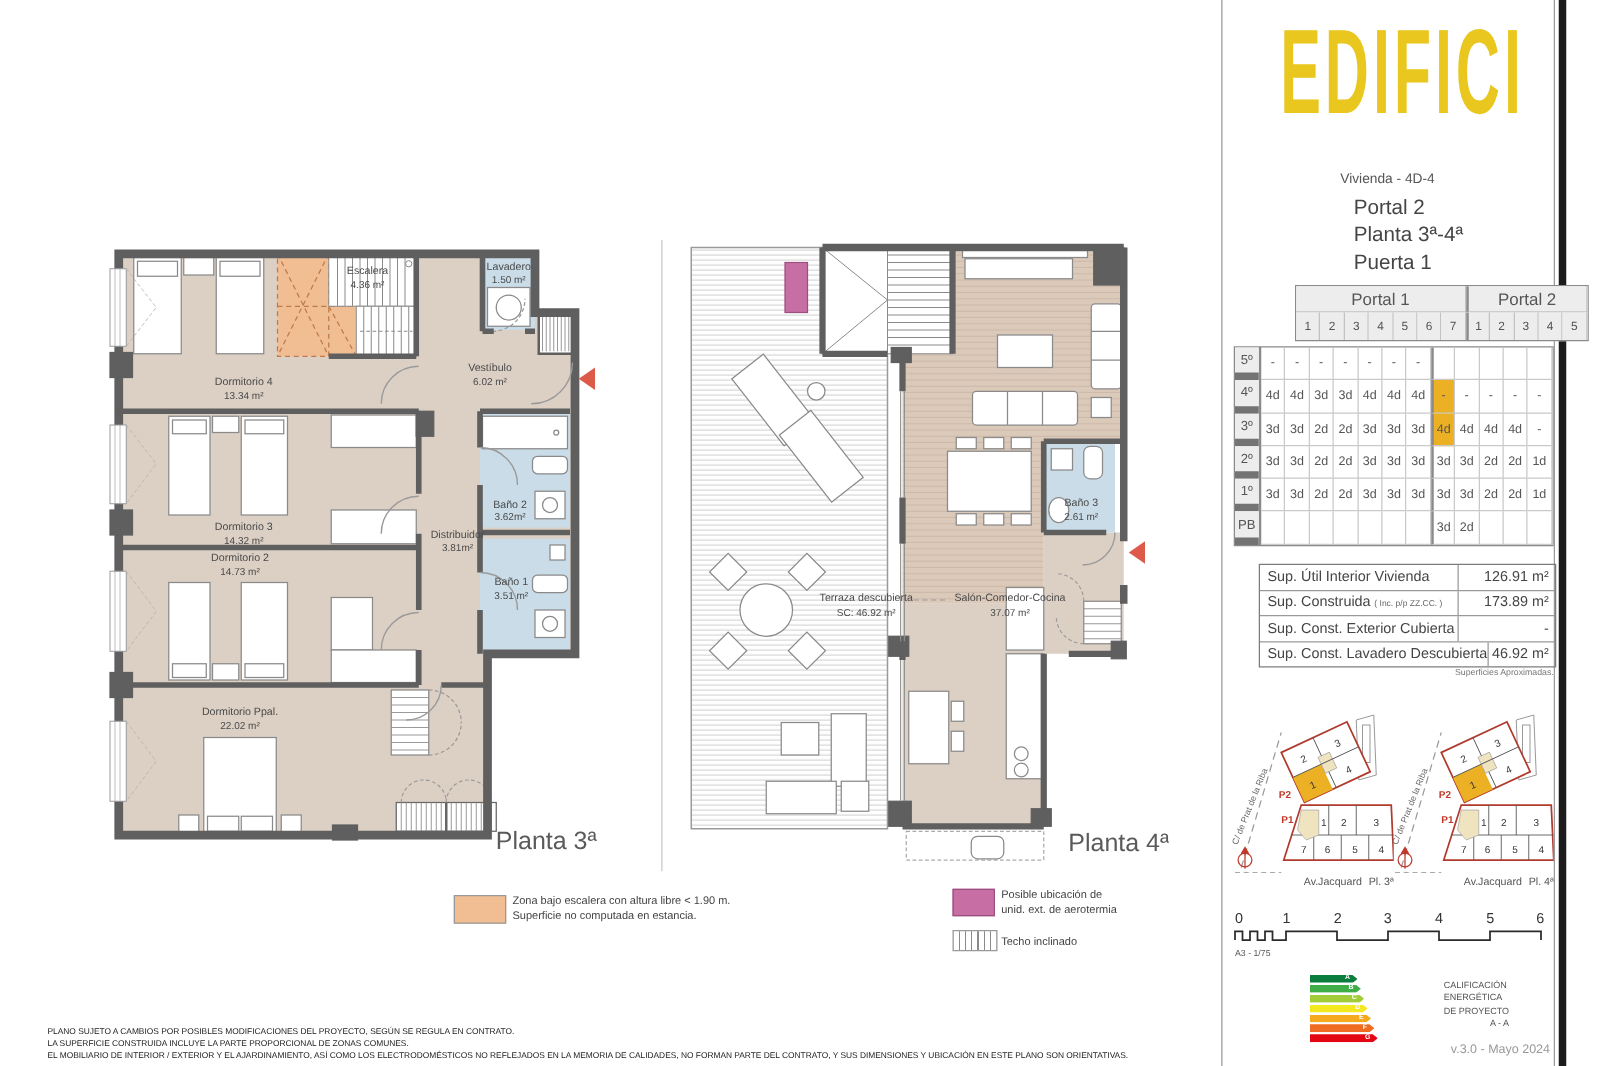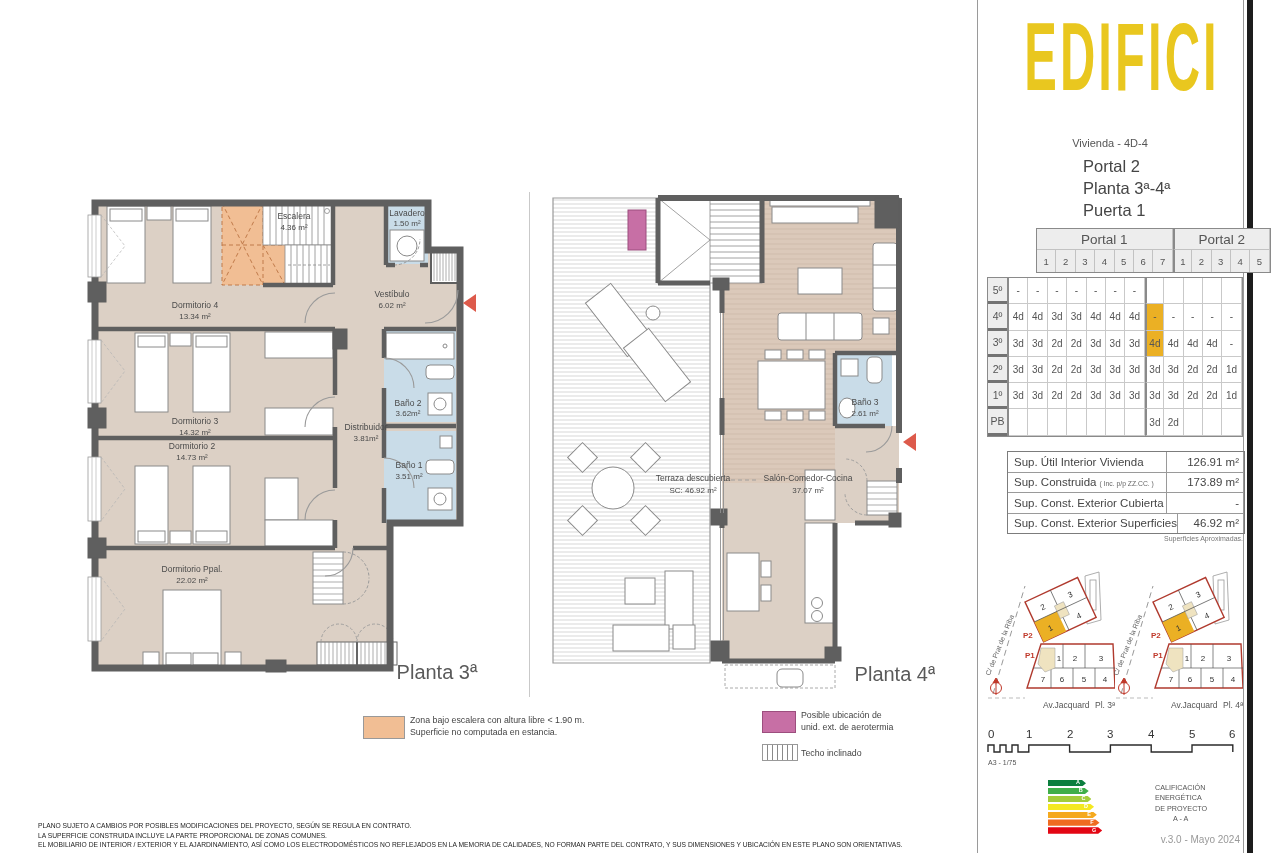--- a/index.html
+++ b/index.html
@@ -35,21 +35,21 @@
      border:1.5px solid #8a8a8a;background:#fff;margin-left:28px;}
   .avail-floors{position:absolute;left:0;top:49px;display:grid;grid-template-rows:repeat(6,26.3px);
      width:19px;border:1.5px solid #8a8a8a;}
   .avail-body{position:absolute;left:21px;top:49px;display:grid;
      grid-template-columns:repeat(12,19.4px);grid-template-rows:repeat(6,26.3px);
      border:1.5px solid #8a8a8a;background:#fff;}
   .pc{grid-row:1;background:#EDEDED;border-bottom:1px solid #c2c2c2;border-right:1px solid #c2c2c2;
       display:flex;align-items:center;justify-content:center;font-size:13.5px;}
   .nc{background:#EDEDED;border-right:1px solid #c2c2c2;display:flex;align-items:center;
       justify-content:center;font-size:9.5px;}
-  .fc{background:#EDEDED;border-bottom:3px solid #737373;display:flex;align-items:center;
+  .fc{background:#EDEDED;border-bottom:6px solid #737373;display:flex;align-items:center;
       justify-content:center;font-size:10.5px;text-align:right;}
   .bc{border-right:1px solid #c9c9c9;border-bottom:1px solid #c9c9c9;display:flex;
       align-items:center;justify-content:center;font-size:10px;}
   .sep{border-left:2.5px solid #8a8a8a;}
   .hl{background:#EBB024;}
 
   
   .surfaces{position:absolute;left:1007px;top:451px;width:236px;border:1.5px solid #7c7c7c;}
   .srow{display:flex;border-bottom:1px solid #9a9a9a;height:19.5px;align-items:center;}
   .srow:last-child{border-bottom:none;}
@@ -58,21 +58,21 @@
   .svalue{width:72px;border-left:1px solid #9a9a9a;align-self:stretch;display:flex;
       align-items:center;justify-content:flex-end;padding-right:5px;font-size:11.5px;color:#454545;}
   .sfoot{position:absolute;left:1007px;top:535px;width:236px;text-align:right;font-size:7px;color:#777;}
 
   
   .energy{position:absolute;left:1048px;top:780px;width:200px;height:62px;}
   .earrow{height:6.4px;margin-bottom:1.5px;display:flex;align-items:center;justify-content:flex-end;
       padding-right:6px;clip-path:polygon(0 0,calc(100% - 4px) 0,100% 50%,calc(100% - 4px) 100%,0 100%);}
   .eletter{font-size:5.5px;color:#fff;font-weight:bold;line-height:1;}
   .ecaption{position:absolute;left:107px;top:3px;font-size:7.2px;color:#555;line-height:10.4px;}
-  .ecaption .aa{padding-left:18px;}
+  .ecaption .aa{padding-left:18px;text-align:right;}
 
   
   .swatch{position:absolute;border:1px solid #999;}
   .legtext{position:absolute;font-size:8.8px;color:#444;line-height:12px;}
   .stripes-v{background:repeating-linear-gradient(90deg,#fff 0,#fff 4px,#8a8a8a 4px,#8a8a8a 5px);}
   .disclaimer{position:absolute;left:38px;top:821px;width:940px;font-size:6.7px;color:#222;line-height:9.6px;}
   .version{position:absolute;left:1130px;top:834px;width:110px;text-align:right;font-size:10px;color:#999;}
 
   
   .street{font-size:7px;fill:#666;}
@@ -507,21 +507,21 @@
       </div>
       <div class="srow">
         <div class="slabel"><span class="smain">Sup. Construida</span><span class="snote">( Inc. p/p ZZ.CC. )</span></div>
         <div class="svalue">173.89 m²</div>
       </div>
       <div class="srow">
         <div class="slabel"><span class="smain">Sup. Const. Exterior Cubierta</span></div>
         <div class="svalue">-</div>
       </div>
       <div class="srow">
-        <div class="slabel"><span class="smain">Sup. Const. Exterior Superficies</span></div>
+        <div class="slabel"><span class="smain">Sup. Const. Lavadero Descubierta</span></div>
         <div class="svalue">46.92 m²</div>
       </div>
     </div>
   <div class="sfoot">Superficies  Aproximadas.</div>
 
   <svg class="abs" style="left:985px;top:568px" width="130" height="152" viewBox="0 0 130 152">
     <line x1="8" y1="126" x2="40" y2="18" stroke="#999" stroke-width="1" stroke-dasharray="6 4"></line>
     <text class="street" transform="rotate(-68 17 78)" x="17" y="78" text-anchor="middle">C/ de Prat de la Riba</text>
     <g stroke="#C0392B" fill="none">
       <circle cx="11" cy="120" r="5.5"></circle>

